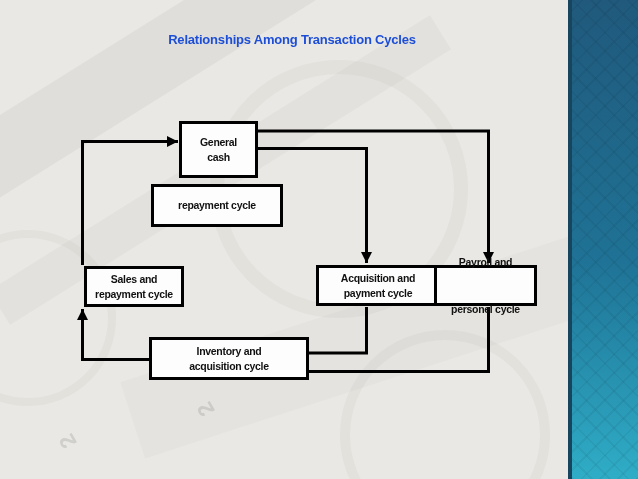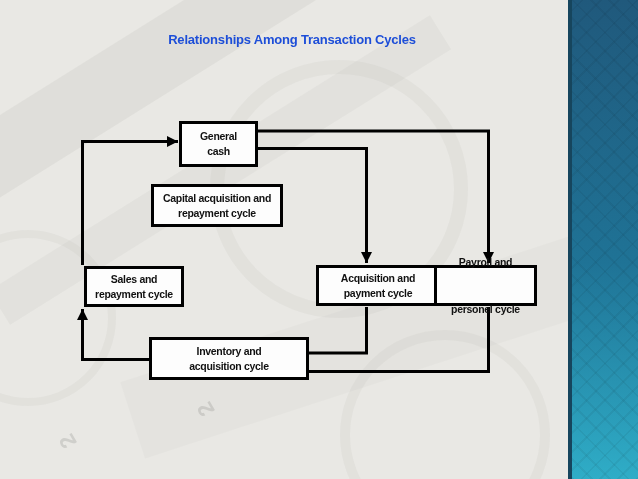--- a/index.html
+++ b/index.html
@@ -29,21 +29,21 @@
   
   .connectors{position:absolute;left:0;top:0;pointer-events:none;}
   .connectors path.conn{stroke:#000;stroke-width:3;fill:none;}
   
   .node{
     position:absolute;box-sizing:border-box;background:#fdfdfd;border:3px solid #000;
     display:flex;flex-direction:column;justify-content:center;align-items:center;
     font-size:10.5px;font-weight:bold;color:#111;letter-spacing:-0.3px;line-height:15px;
   }
   .node .nline{display:block;white-space:nowrap;}
-  .node-general   {left:179px;top:121px;width:79px; height:46px;}
+  .node-general   {left:179px;top:121px;width:79px; height:57px;}
   .node-capital   {left:151px;top:184px;width:132px;height:43px;}
   .node-sales     {left:37px; top:266px;width:100px;height:41px;margin-left:47px;}
   .node-acquisition{left:316px;top:265px;width:124px;height:41px;}
   .node-payroll   {left:434px;top:265px;width:103px;height:41px;gap:32px;}
   .node-inventory {left:149px;top:337px;width:160px;height:43px;}
   
   .accent-bar{
     position:absolute;left:568px;top:0;width:70px;height:479px;box-sizing:border-box;
     border-left:4px solid #16455d;
     background:
@@ -83,21 +83,20 @@
     <path class="conn" d="M 488.5 307 L 488.5 371.5 L 285 371.5" marker-end="url(#arrow)"></path>
     <path class="conn" d="M 149 359.5 L 82.5 359.5 L 82.5 309" marker-end="url(#arrow)"></path>
   </svg>
 
   <div class="node node-general">
     <span class="nline">General</span>
     <span class="nline">cash</span>
   </div>
 
   <div class="node node-capital">
-    <span class="nline">Capital acquisition and</span>
     <span class="nline">repayment cycle</span>
   </div>
 
   <div class="node node-sales">
     <span class="nline">Sales and</span>
     <span class="nline">repayment cycle</span>
   </div>
 
   <div class="node node-acquisition">
     <span class="nline">Acquisition and</span>

